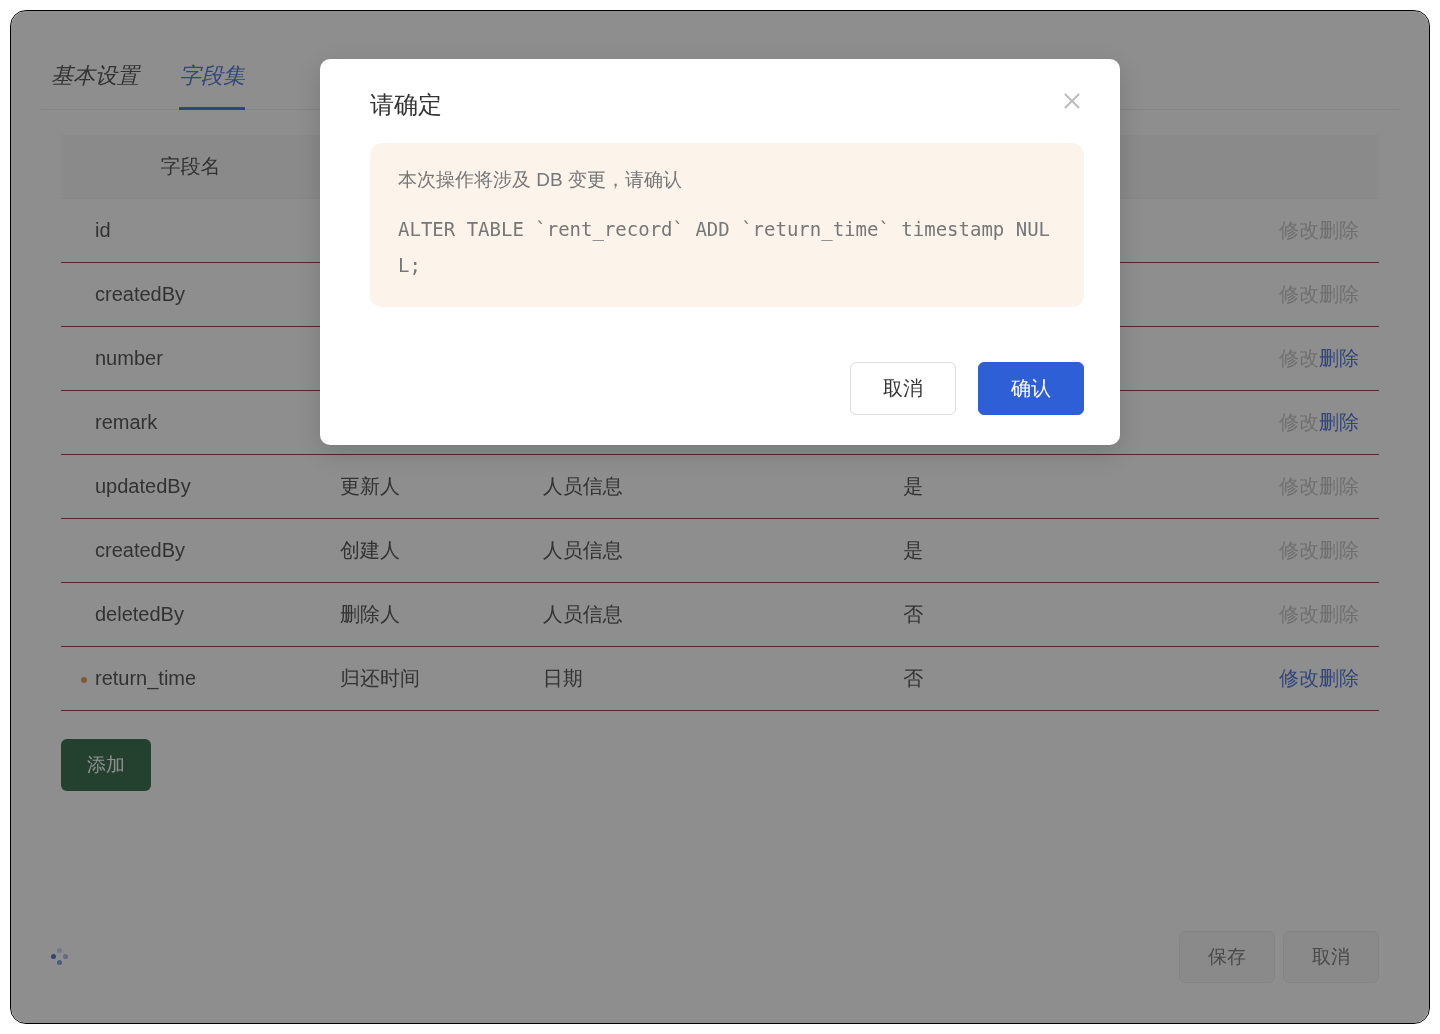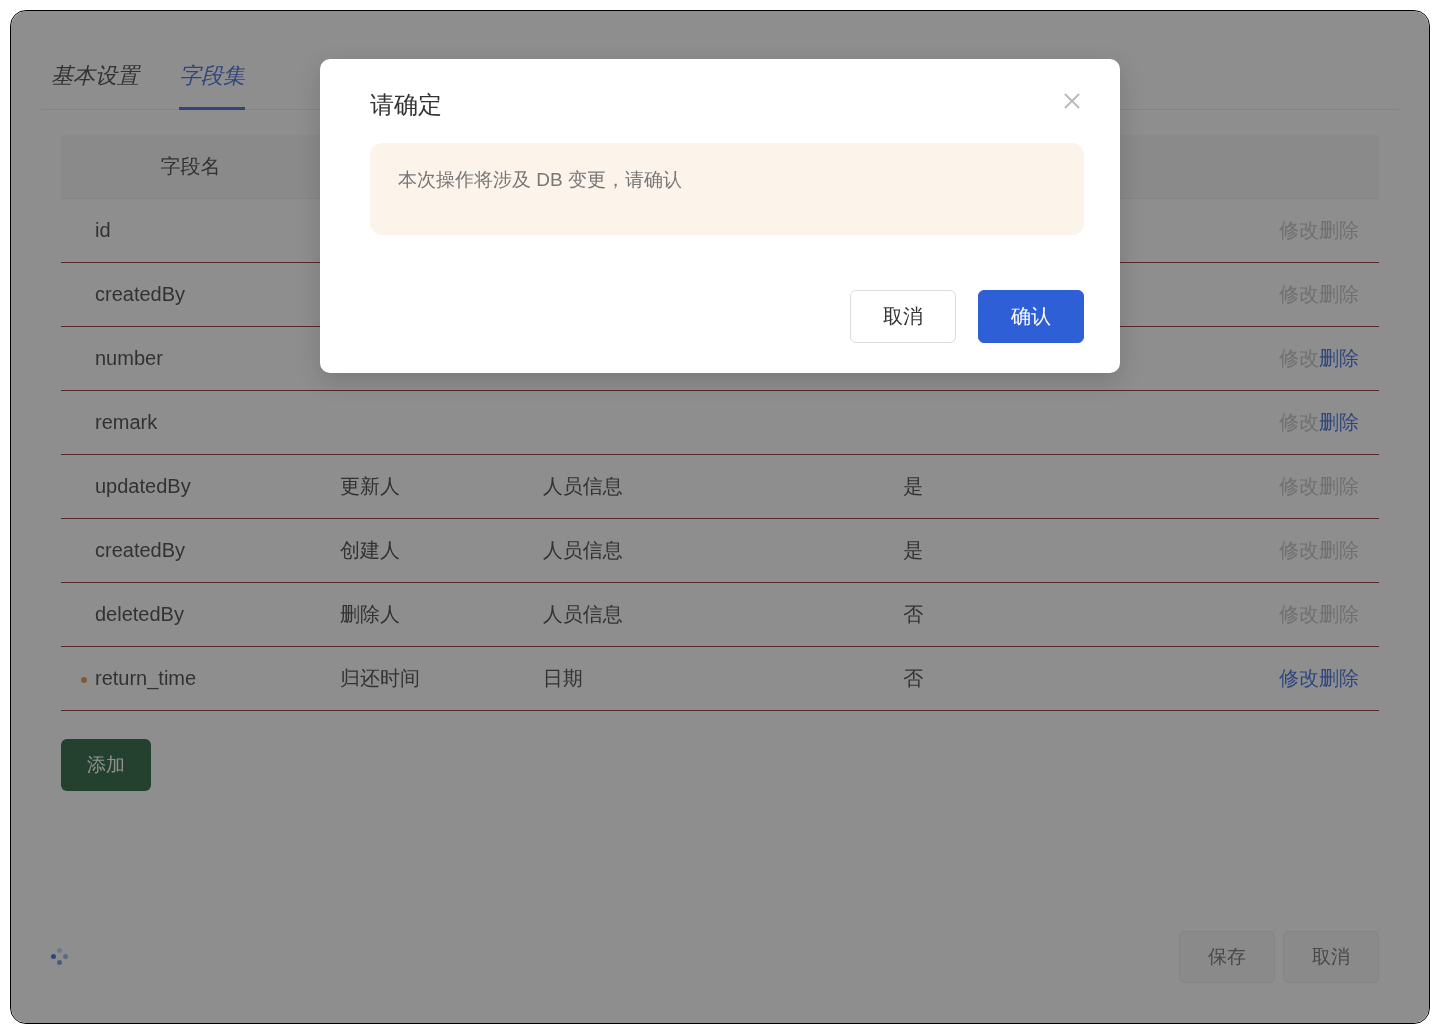--- a/index.html
+++ b/index.html
@@ -341,19 +341,20 @@
 
   <div class="overlay"></div>
 
   <div class="modal">
     <div class="modal-header">
       <div class="modal-title">请确定</div>
       <div class="modal-close"></div>
     </div>
     <div class="modal-body">
       <div class="modal-warn">本次操作将涉及 DB 变更，请确认</div>
+      <div class="modal-sql">ALTER TABLE `rent_record` ADD `return_time` timestamp NULL;</div>
     </div>
     <div class="modal-actions">
       <button class="modal-btn secondary">取消</button>
       <button class="modal-btn primary">确认</button>
     </div>
   </div>
 </div>
 
 </body></html>

